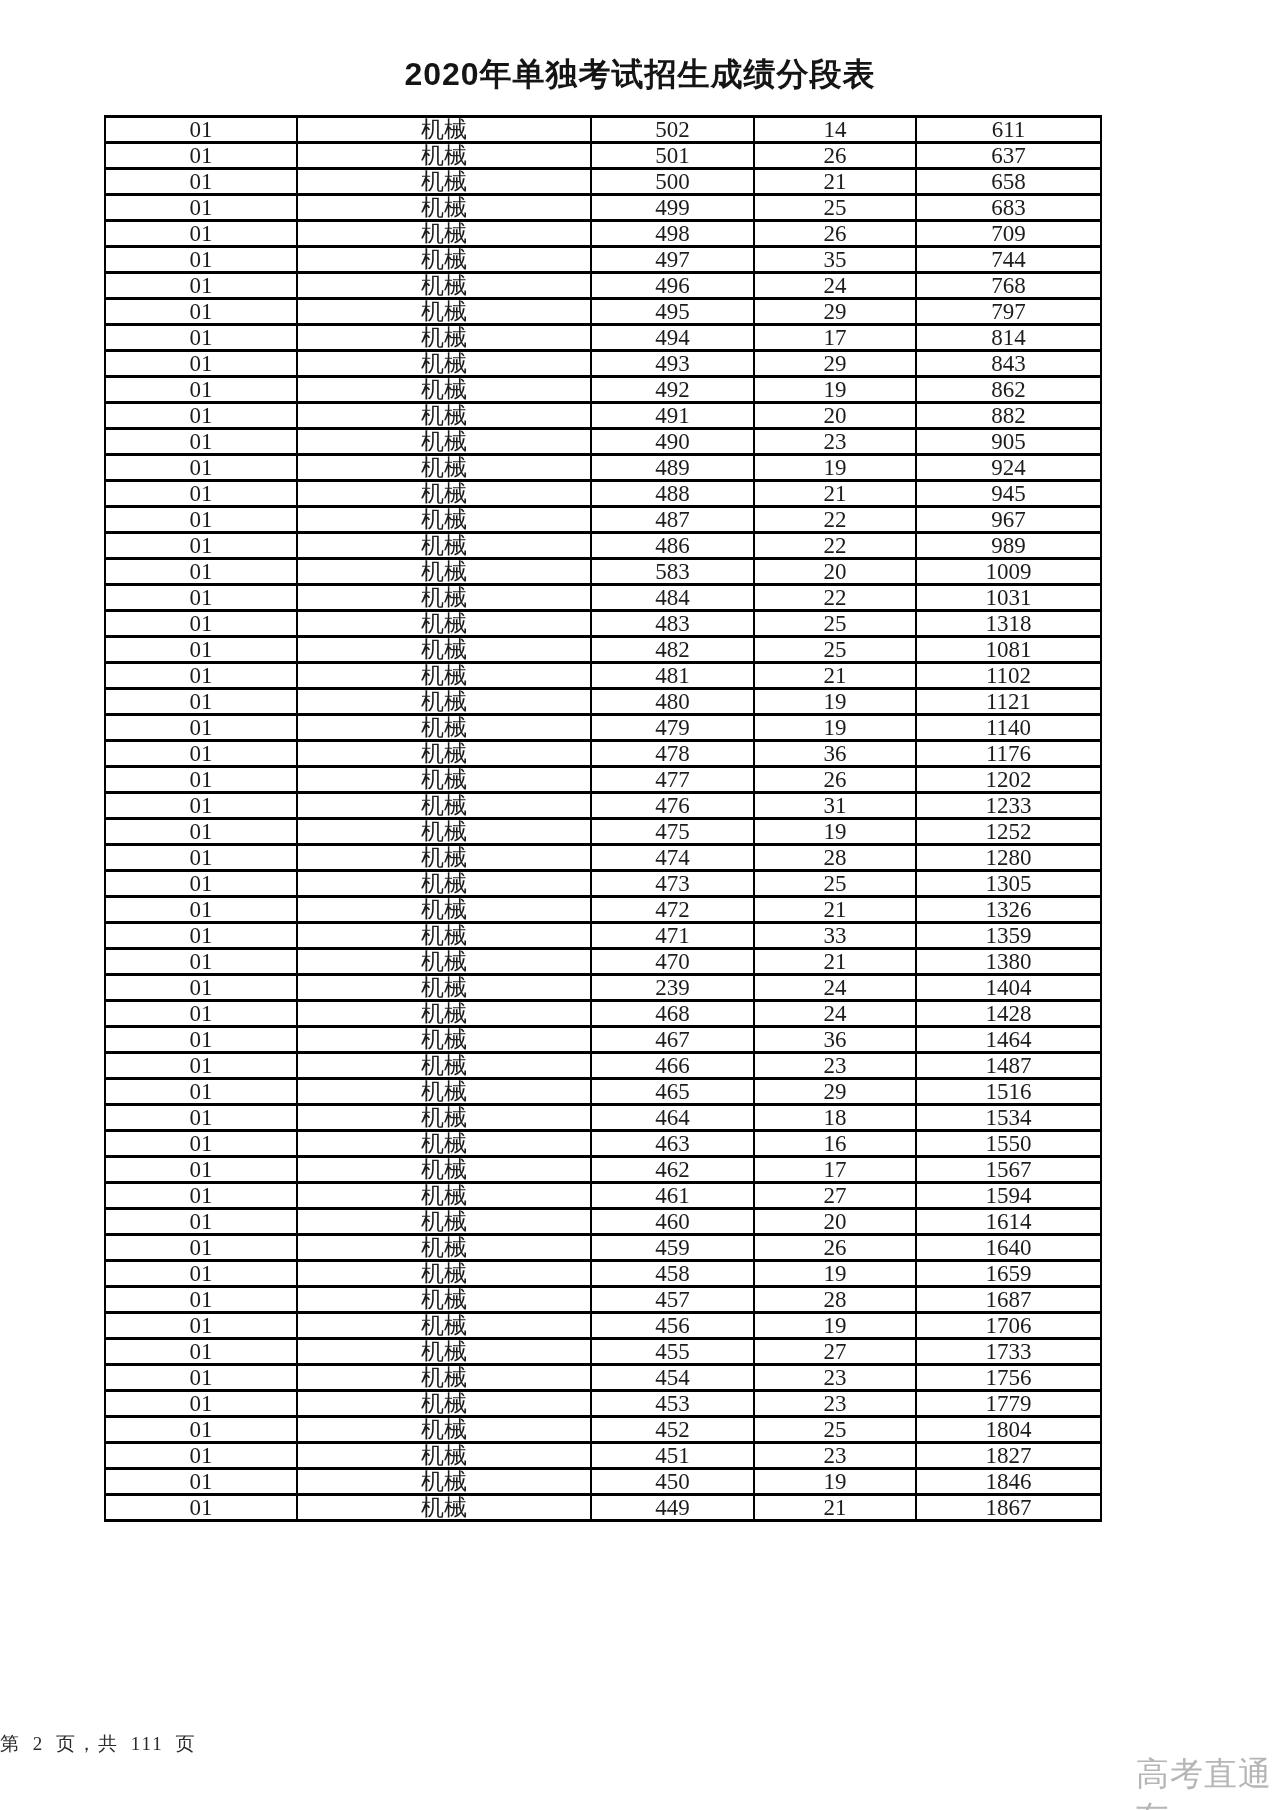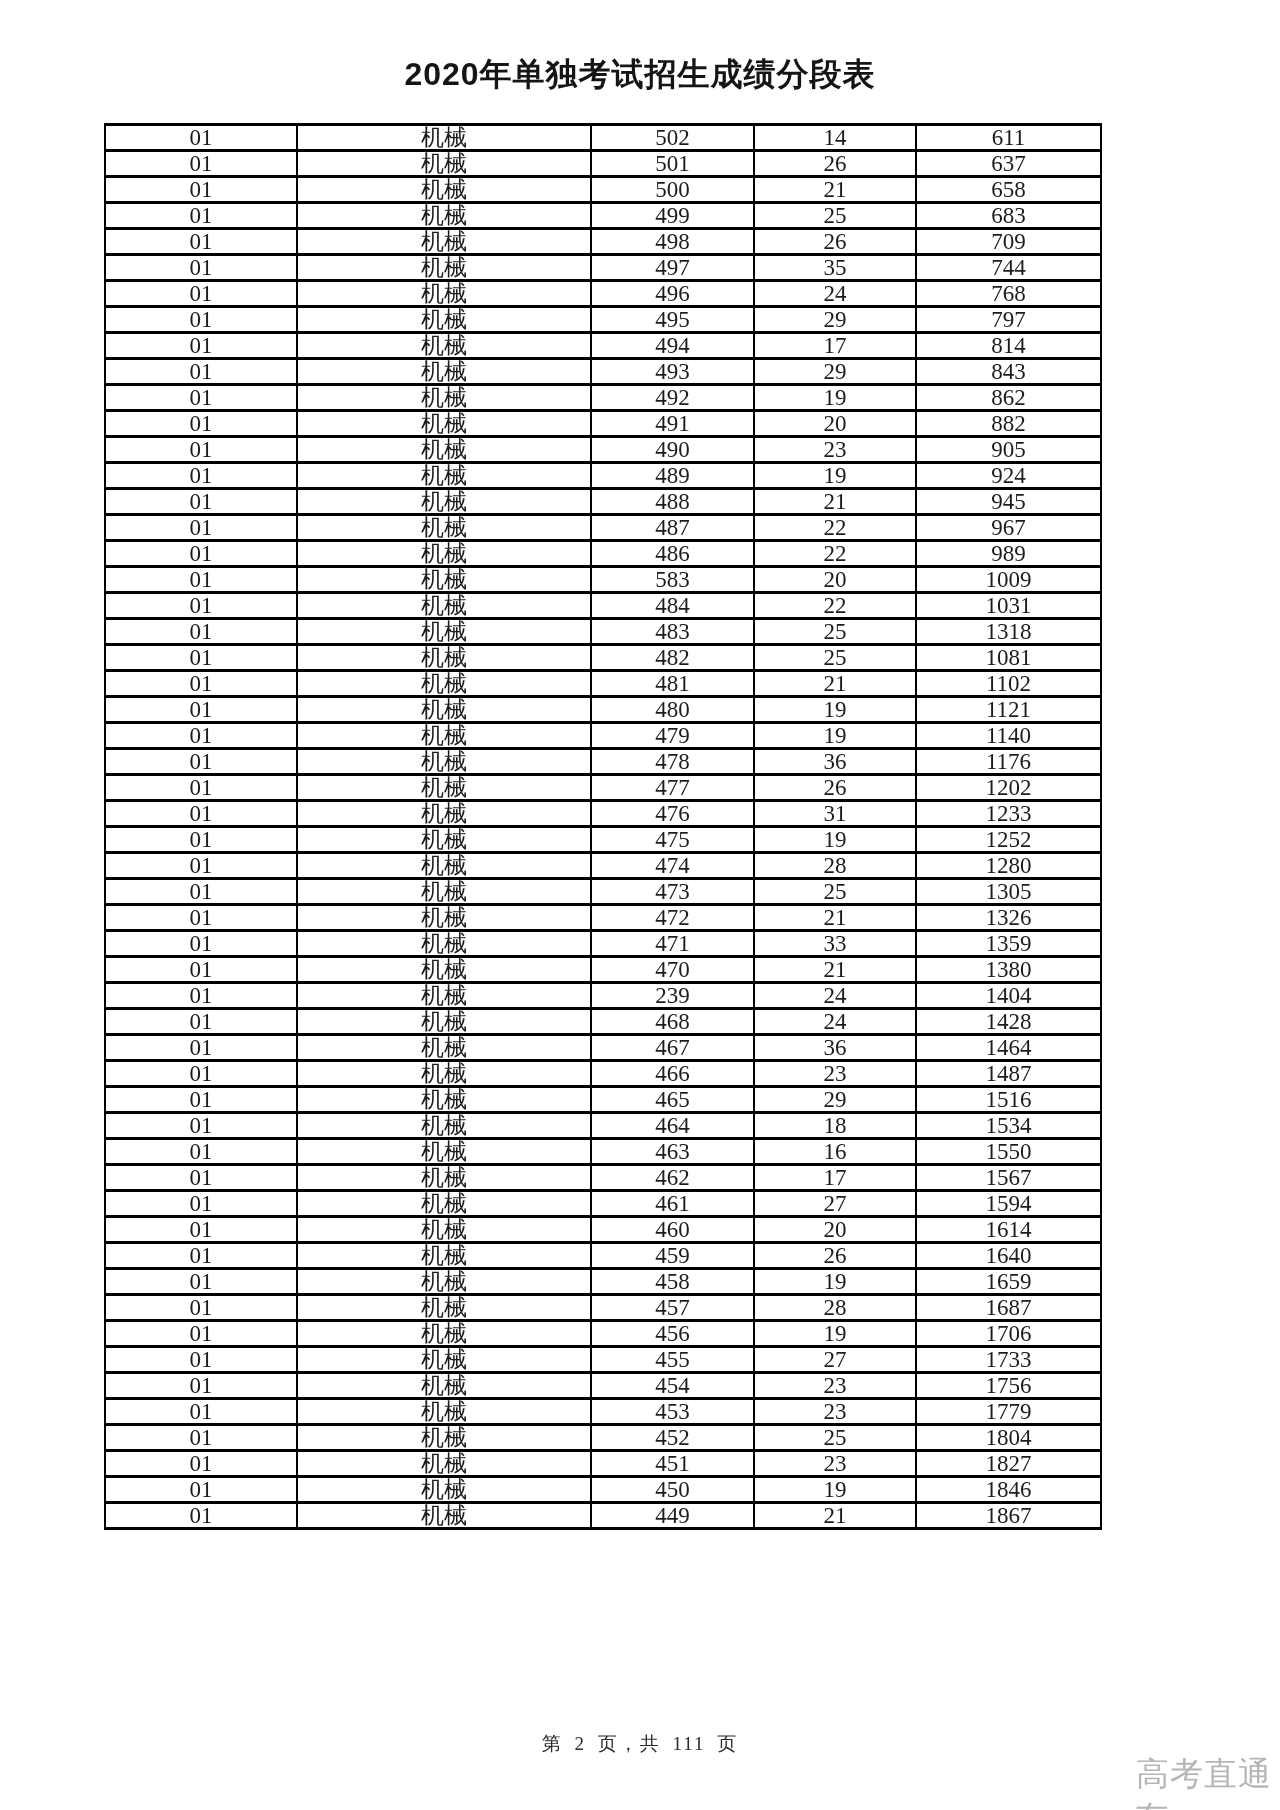--- a/index.html
+++ b/index.html
@@ -24,21 +24,21 @@
     font-family: "Liberation Sans", sans-serif;
     font-weight: bold;
     font-size: 32px;
     letter-spacing: 1px;
     color: #151515;
     margin-top: 8px;
   }
   table.score-table {
     position: absolute;
     left: 104px;
-    top: 123px;
+    top: 115px;
     width: 996px;
     height: 1198px;
     border-collapse: collapse;
     table-layout: fixed;
   }
   table.score-table td {
     border: 3px solid #000;
     border-left-width: 2px;
     border-right-width: 2px;
     padding: 0;
@@ -48,21 +48,21 @@
     line-height: 1;
     color: #1c1c1c;
     overflow: hidden;
     white-space: nowrap;
   }
   .page-footer {
     position: absolute;
     top: 1731px;
     left: 0;
     width: 100%;
-    text-align: center;
+    text-align: left;
     font-size: 19px;
     letter-spacing: 2px;
     word-spacing: 5px;
     color: #2a2a2a;
   }
   .watermark {
     position: absolute;
     top: 1752px;
     left: 1136px;
     font-family: "Liberation Sans", sans-serif;

